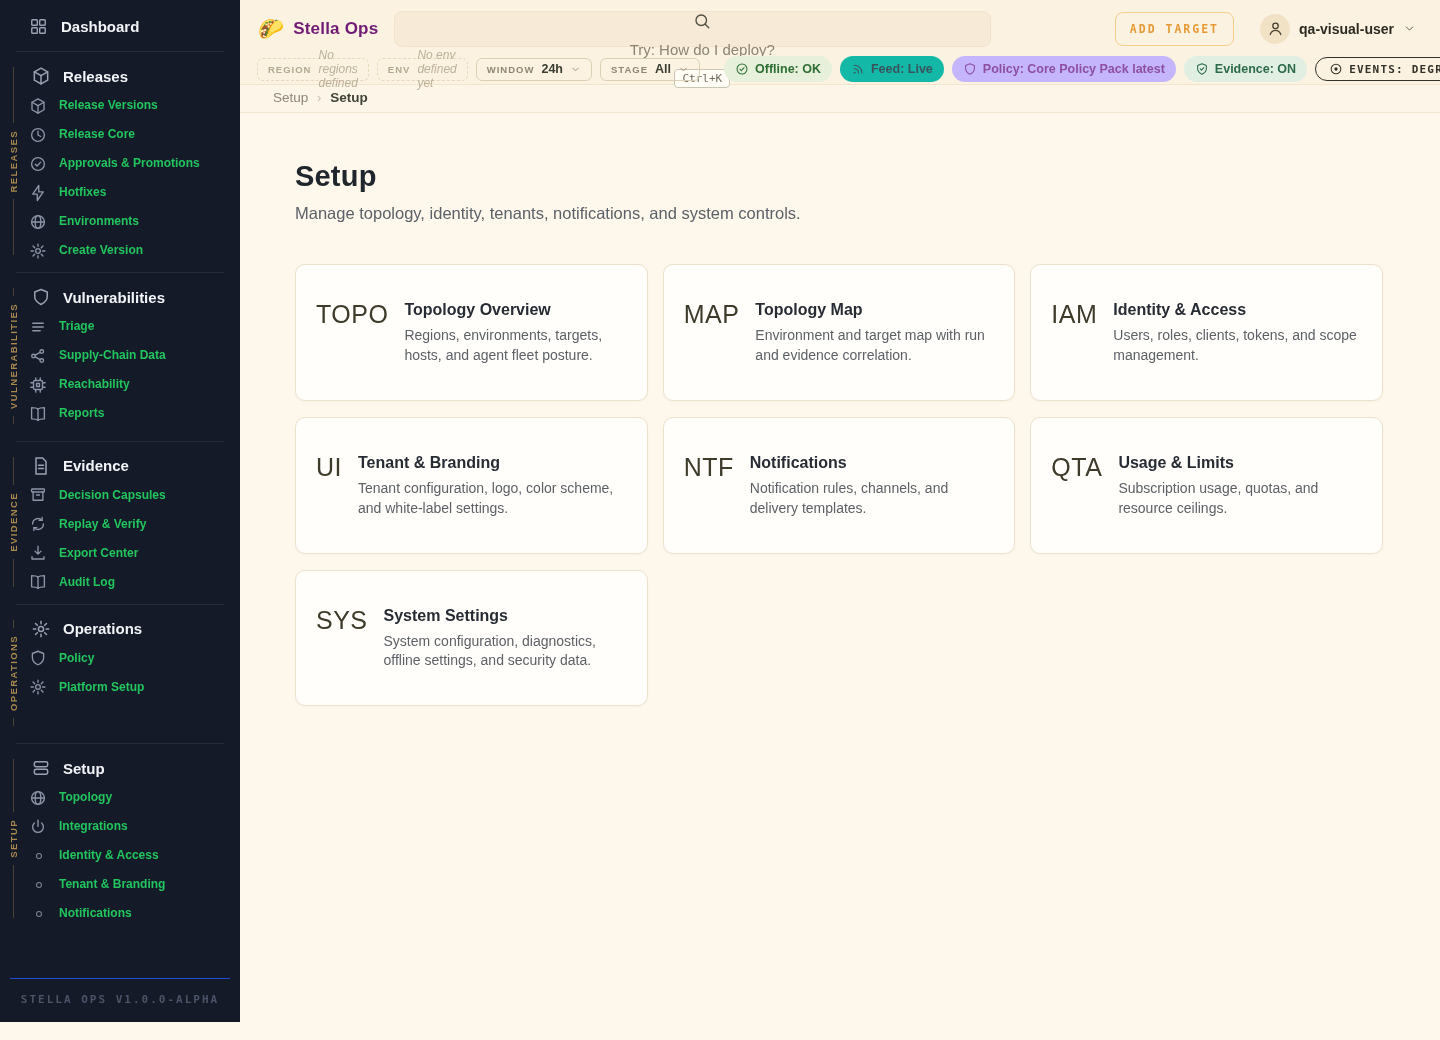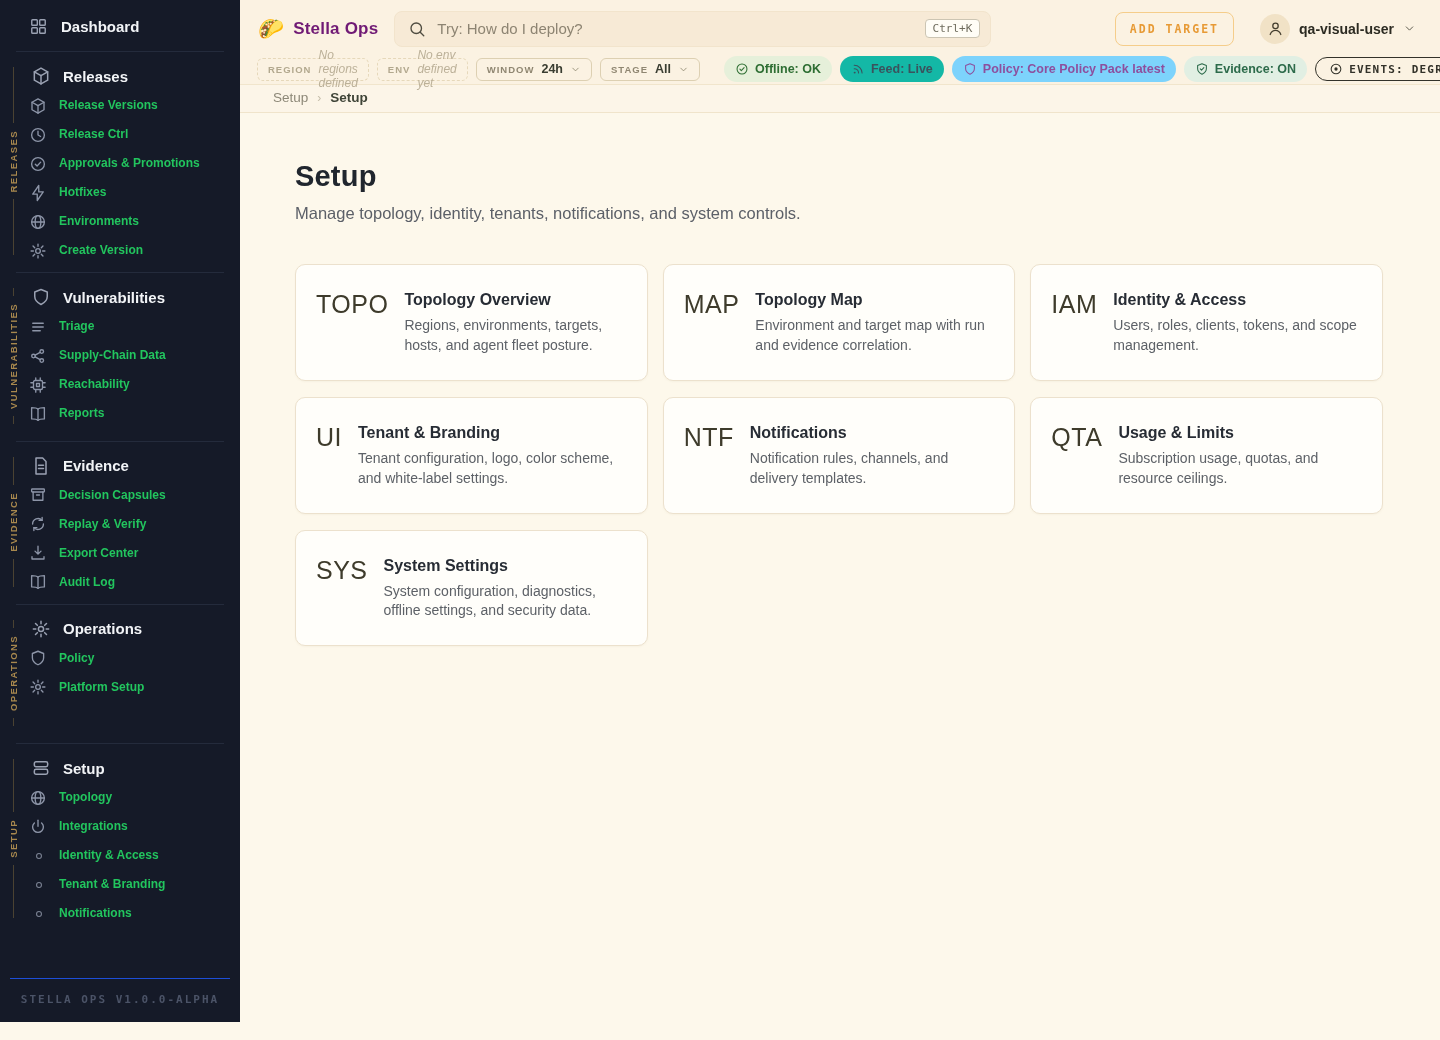--- a/index.html
+++ b/index.html
@@ -59,21 +59,21 @@
   .topbar {
     height:57px; background:#fbf2e2;
     display:flex; align-items:center; gap:14px; padding:0 16px 0 18px;
   }
   .brand { display:flex; align-items:center; gap:9px; cursor:pointer; }
   .brand-logo { font-size:21px; line-height:1; }
   .brand-name { font-size:17px; font-weight:700; color:#701a75; letter-spacing:0.2px; }
   .searchbar {
     width:597px; height:36px; background:#f7ead6; border:1px solid #f2e4cc;
     border-radius:8px; display:flex; align-items:center; gap:11px;
-    padding:0 10px 0 13px; cursor:text; margin-left:2px;
+    padding:0 10px 0 29px; cursor:text; margin-left:2px;flex-direction:column;
   }
   .searchbar .icon { width:18px; height:18px; color:#4f4c40; }
   .search-placeholder { flex:1; font-size:15px; color:#8d8472; }
   .kbd {
     font-family:"DejaVu Sans Mono", monospace; font-size:11px; color:#6f6c5d;
     background:#fffdf6; border:1px solid #ccc5b3; border-radius:4px;
     padding:2px 7px;
   }
   .topbar-right { margin-left:auto; display:flex; align-items:center; gap:26px; }
   .add-target-btn {
@@ -106,21 +106,21 @@
   .chip.solid .cvalue { font-size:12.5px; font-weight:700; color:#3a3d31; }
   .chip .chev { width:11px; height:11px; color:#8d876f; }
   .toolbar-sep { width:1px; height:17px; background:#e0d4ba; margin:0 4px; }
   .badge {
     height:24px; border-radius:999px; display:flex; align-items:center; gap:6px;
     padding:13px 11px; font-size:12.5px; font-weight:600; cursor:default; white-space:nowrap;
   }
   .badge .icon { width:14px; height:14px; }
   .badge.green  { background:#e6f0da; color:#2e6e33; }
   .badge.slate  { background:#14b8a6; color:#3a535d; }
-  .badge.purple { background:#7dd3fc; color:#8d4f9e; }
+  .badge.purple { background:#c4b5fd; color:#8d4f9e; }
   .badge.teal   { background:#e1efe3; color:#2d6b4b; }
   .badge.outline {
     background:transparent; border:1.5px solid #33322a; color:#33322a;
     font-family:"DejaVu Sans Mono", monospace; font-size:11px; font-weight:700;
     letter-spacing:1.2px; padding:0 13px;
   }
 
   .breadcrumb-bar {
     height:28px; background:#fcf5e8; border-bottom:1px solid #f0e4cb;
     display:flex; align-items:center; gap:9px; padding:0 33px 2px 33px;
@@ -135,21 +135,21 @@
   .page-title { font-size:29px; font-weight:700; color:#20262e; letter-spacing:0.2px; }
   .page-subtitle { margin-top:11px; font-size:16.5px; color:#5c6068; }
 
   .card-grid {
     margin-top:41px; display:grid;
     grid-template-columns:repeat(3, 1fr); gap:16px 15px;
   }
   .card {
     background:#fffefa; border:1px solid #ece1cd; border-radius:10px;
     box-shadow:0 1px 2px rgba(170,150,110,0.07);
-    padding:24px 20px; display:flex; gap:16px; align-items:flex-start;
+    padding:34px 20px; display:flex; gap:16px; align-items:flex-start;
     min-height:97px; cursor:pointer;
   }
   .card-abbr {
     font-size:25px; font-weight:300; color:#3e3b2b;
     letter-spacing:0.5px; line-height:1.15; margin-top:1px; white-space:nowrap;
   }
   .card-title { font-size:16px; font-weight:700; color:#272c34; margin-top:2px; }
   .card-desc { font-size:14px; color:#5d6167; line-height:1.42; margin-top:7px; }
 
   .drilldowns { margin-top:42px; padding-bottom:40px; }
@@ -201,21 +201,21 @@
             </span>
             <span class="nav-label">Release Versions</span>
           </div>
           <div class="nav-item">
             <span class="icon">
               <svg viewBox="0 0 24 24" fill="none" stroke="currentColor" stroke-width="1.8" stroke-linecap="round" stroke-linejoin="round">
                 <circle cx="12" cy="12" r="8.5"></circle>
                 <path d="M12 7v5l3.5 2"></path>
               </svg>
             </span>
-            <span class="nav-label">Release Ctrl</span>
+            <span class="nav-label">Release Core</span>
           </div>
           <div class="nav-item">
             <span class="icon">
               <svg viewBox="0 0 24 24" fill="none" stroke="currentColor" stroke-width="1.8" stroke-linecap="round" stroke-linejoin="round">
                 <circle cx="12" cy="12" r="8.5"></circle>
                 <path d="M8.4 12.3l2.4 2.4 4.8-5.2"></path>
               </svg>
             </span>
             <span class="nav-label">Approvals &amp; Promotions</span>
           </div>

